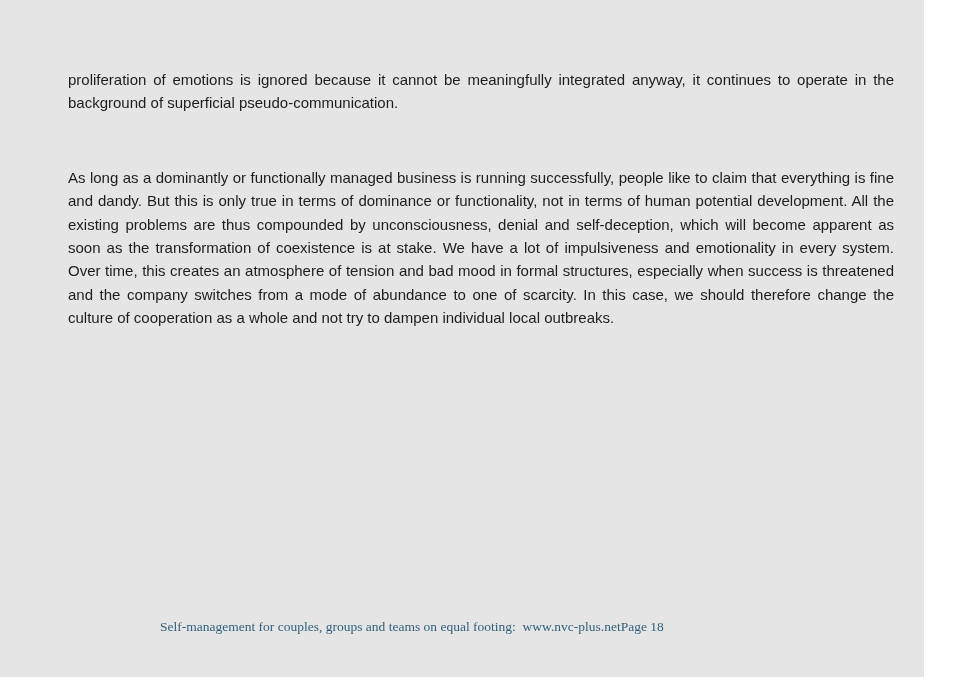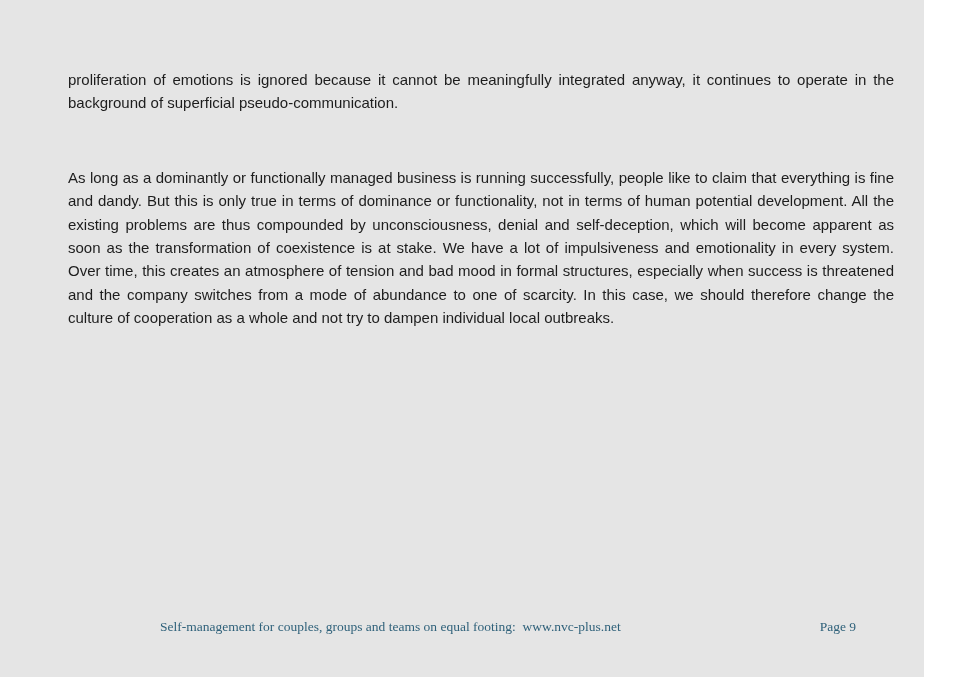--- a/index.html
+++ b/index.html
@@ -34,21 +34,21 @@
   }
   .para-2 {
     margin-top: 51px;
   }
   .footer {
     position: absolute;
     left: 68px;
     right: 68px;
     bottom: 42px;
     display: flex;
-    justify-content: space-between;
+    justify-content: flex-start;
     align-items: baseline;
     font-family: "Liberation Serif", serif;
     font-size: 13.5px;
     color: #2f617a;
   }
   .footer-text {
     margin-left: 92px;
     white-space: pre;
   }
   .page-number {
@@ -58,15 +58,15 @@
 </head>
 <body>
 
 <div class="page">
   <div class="content">
     <p class="para para-1">proliferation of emotions is ignored because it cannot be meaningfully integrated anyway, it continues to operate in the background of superficial pseudo-communication.</p>
     <p class="para para-2">As long as a dominantly or functionally managed business is running successfully, people like to claim that everything is fine and dandy. But this is only true in terms of dominance or functionality, not in terms of human potential development. All the existing problems are thus compounded by unconsciousness, denial and self-deception, which will become apparent as soon as the transformation of coexistence is at stake. We have a lot of impulsiveness and emotionality in every system. Over time, this creates an atmosphere of tension and bad mood in formal structures, especially when success is threatened and the company switches from a mode of abundance to one of scarcity. In this case, we should therefore change the culture of cooperation as a whole and not try to dampen individual local outbreaks.</p>
   </div>
   <div class="footer">
     <span class="footer-text">Self-management for couples, groups and teams on equal footing:  www.nvc-plus.net</span>
-    <span class="page-number">Page 9</span>
+    <span class="page-number">Page 18</span>
   </div>
 </div>
 
 </body></html>

